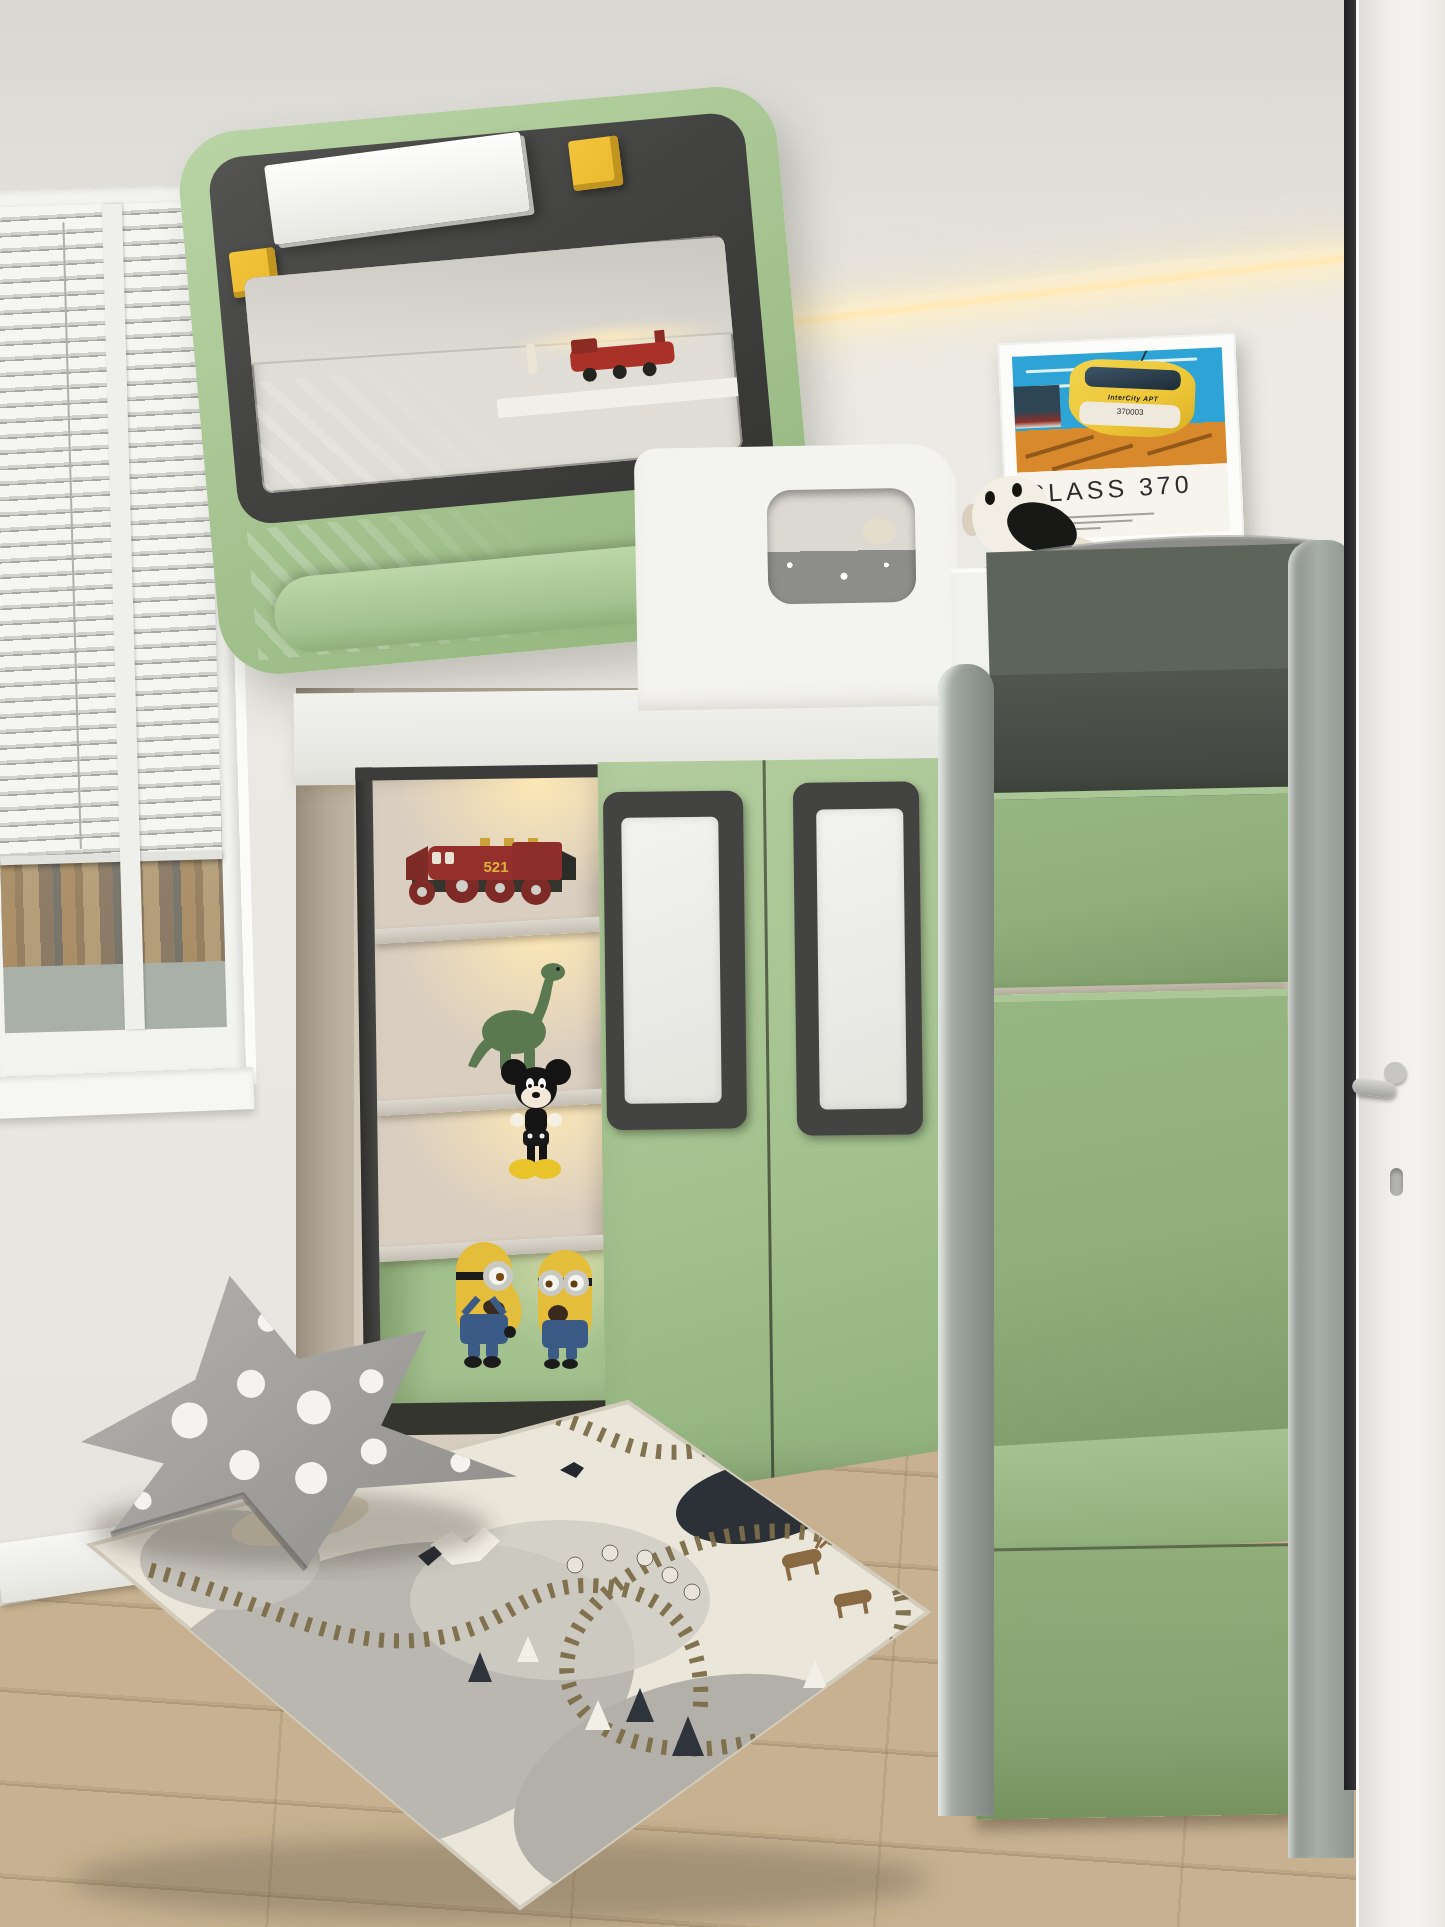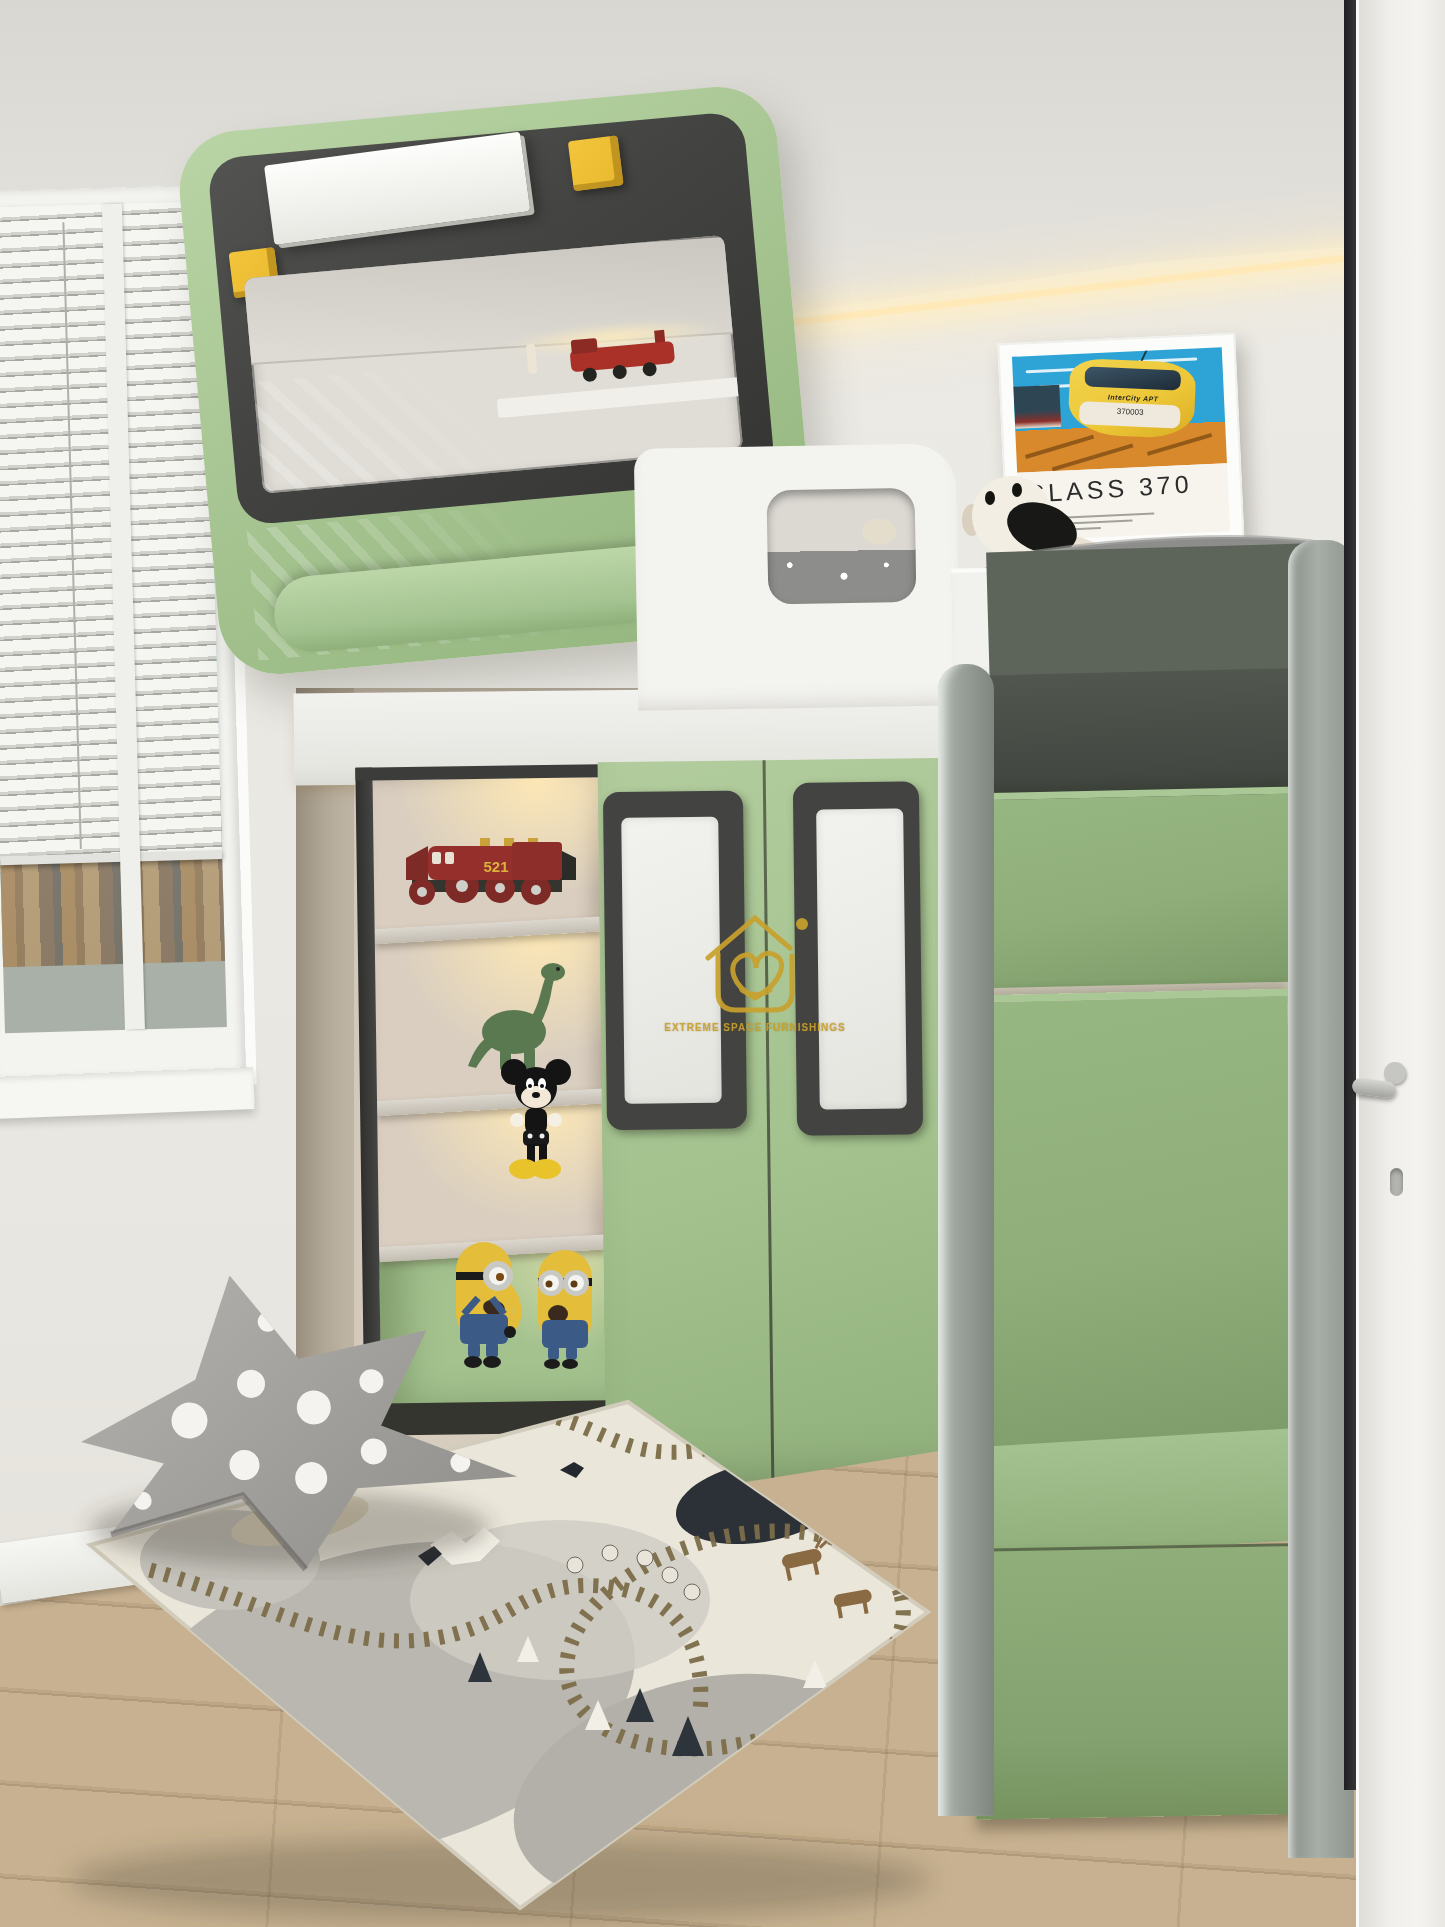--- a/index.html
+++ b/index.html
@@ -373,32 +373,20 @@
   <div class="abs wardrobe">
     <div class="abs door-seam"></div>
     <div class="door-window" style="left:5px;top:30px;width:140px;height:338px;">
       <div class="door-pane" style="left:18px;top:26px;width:97px;height:286px;"></div>
     </div>
     <div class="door-window" style="left:195px;top:23px;width:126px;height:353px;">
       <div class="door-pane" style="left:23px;top:27px;width:87px;height:300px;"></div>
     </div>
   </div>
 
-  <div class="abs logo-wrap">
-    <svg style="position:absolute;left:0;top:0;width:130px;height:126px;" viewBox="0 0 130 126">
-      <g stroke="#c8a12d" stroke-width="5" fill="none" stroke-linecap="round">
-        <path d="M18,62 L65,22 L100,52"></path>
-        <path d="M28,58 L28,96 Q28,114 46,114 L84,114 Q102,114 102,96 L102,60"></path>
-        <path d="M65,102 C43,90 36,70 50,61 C60,55 66,62 66,72 C66,61 75,54 85,59 C99,66 90,88 65,102"></path>
-        <path d="M52,94 C60,100 72,100 80,94"></path>
-      </g>
-      <circle cx="112" cy="28" r="6" fill="#c8a12d"></circle>
-    </svg>
-    <div class="logo-text">EXTREME SPACE FURNISHINGS</div>
-  </div>
 
   <div class="abs floor"></div>
   <div class="abs baseboard-l"></div>
   <div class="abs baseboard-r"></div>
 
   <div class="abs stair-back"></div>
   <div class="abs stair-open"></div>
   <div class="riser" style="left:976px;top:790px;width:314px;height:188px;"></div>
   <div class="riser" style="left:976px;top:992px;width:316px;height:452px;"></div>
   <div class="abs" style="left:972px;top:1438px;width:320px;height:112px;transform:rotate(-3.4deg);

